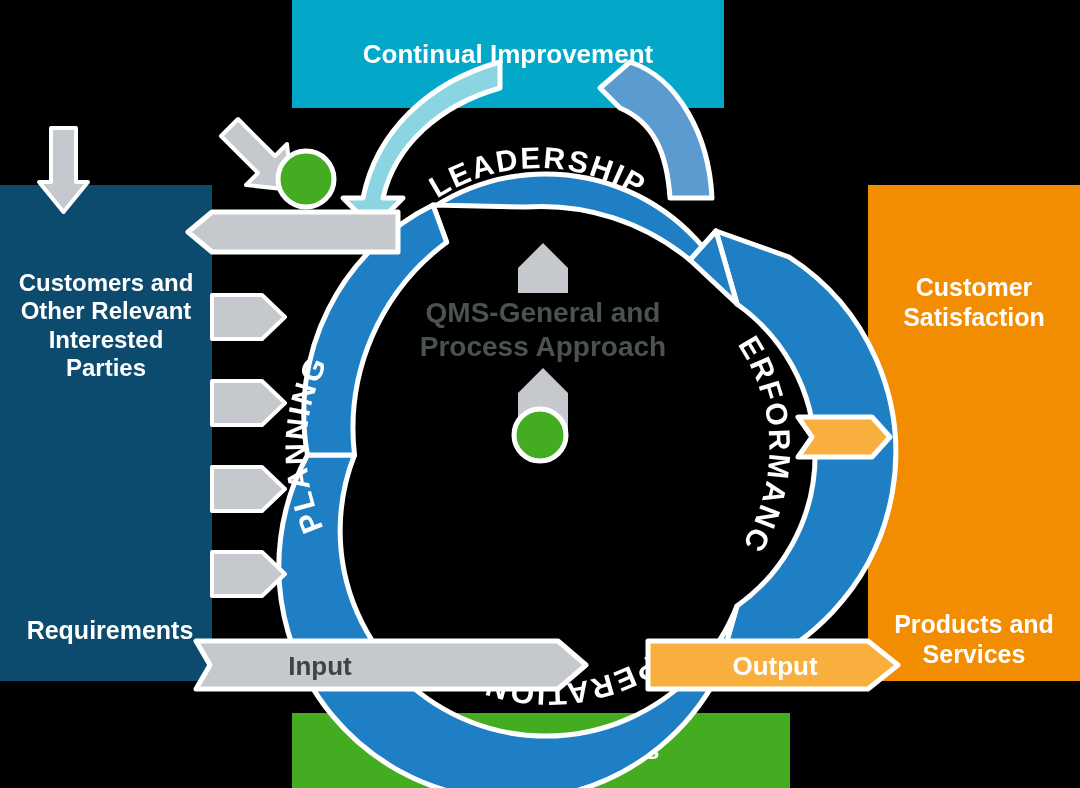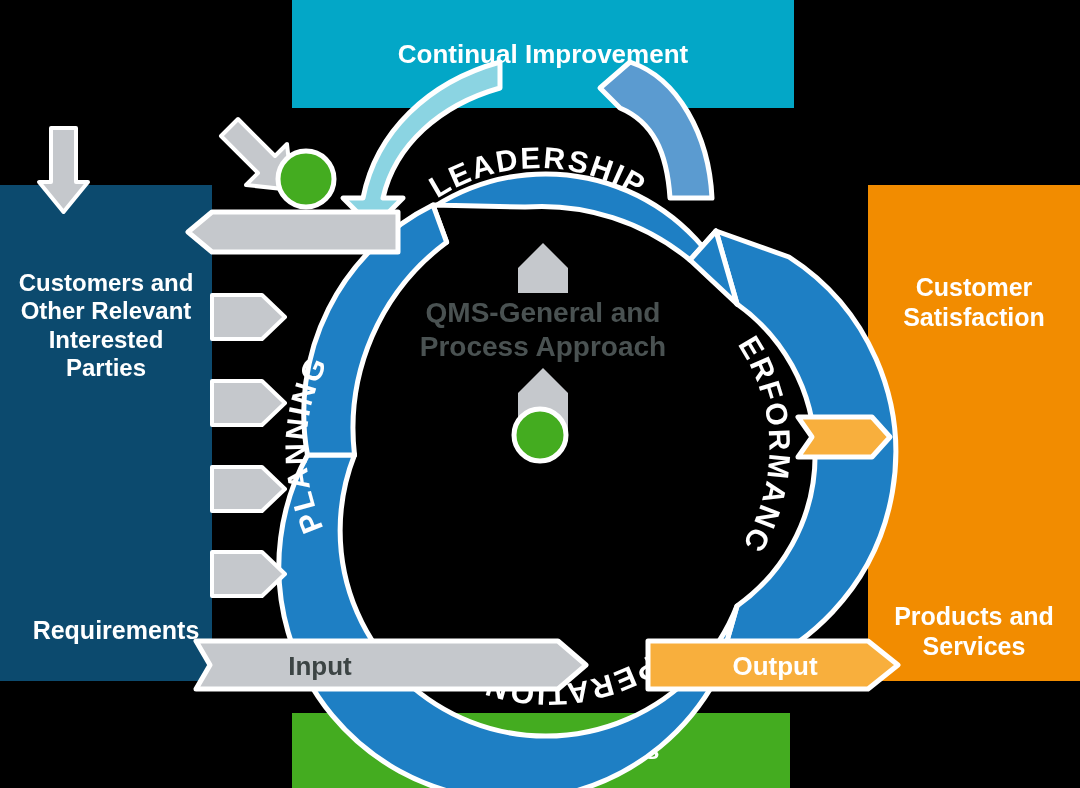--- a/index.html
+++ b/index.html
@@ -28,42 +28,42 @@
   
   #define-box {
     left: 0px; top: 0px; width: 278px; height: 118px;
     background: #454C4C;
     font-size: 26px;
     padding: 0 10px;
   }
 
   
   #continual-box {
-    left: 292px; top: 0px; width: 502px; height: 108px;
+    left: 292px; top: 0px; width: 432px; height: 108px;
     background: #03A7C7;
     font-size: 26px;
   }
 
   
   #left-panel {
     left: 0px; top: 185px; width: 212px; height: 496px;
     background: #0c4a6e;
     flex-direction: column;
     align-items: center;
     justify-content: flex-start;
   }
   #left-panel-title {
     font-size: 24px;
     margin-top: 84px;
     width: 100%;
     padding: 0 6px;
   }
   #left-panel-requirements {
     position: absolute;
-    bottom: 36px; left: 10px; width: 100%;
+    bottom: 36px; left: 4px; width: 100%;
     font-size: 25px;
     font-weight: bold;
     color: #ffffff;
   }
 
   
   #right-panel {
     left: 868px; top: 185px; width: 212px; height: 496px;
     background: #F28C00;
     flex-direction: column;
@@ -71,21 +71,21 @@
     justify-content: flex-start;
   }
   #right-panel-title {
     font-size: 25px;
     margin-top: 88px;
     width: 100%;
     padding: 0 6px;
   }
   #right-panel-products {
     position: absolute;
-    bottom: 20px; left: 0; width: 100%;
+    bottom: 12px; left: 0; width: 100%;
     font-size: 25px;
     font-weight: bold;
   }
 
   
   #support-box {
     left: 292px; top: 713px; width: 498px; height: 75px;
     background: #44AC20;
     font-size: 26px;
   }

